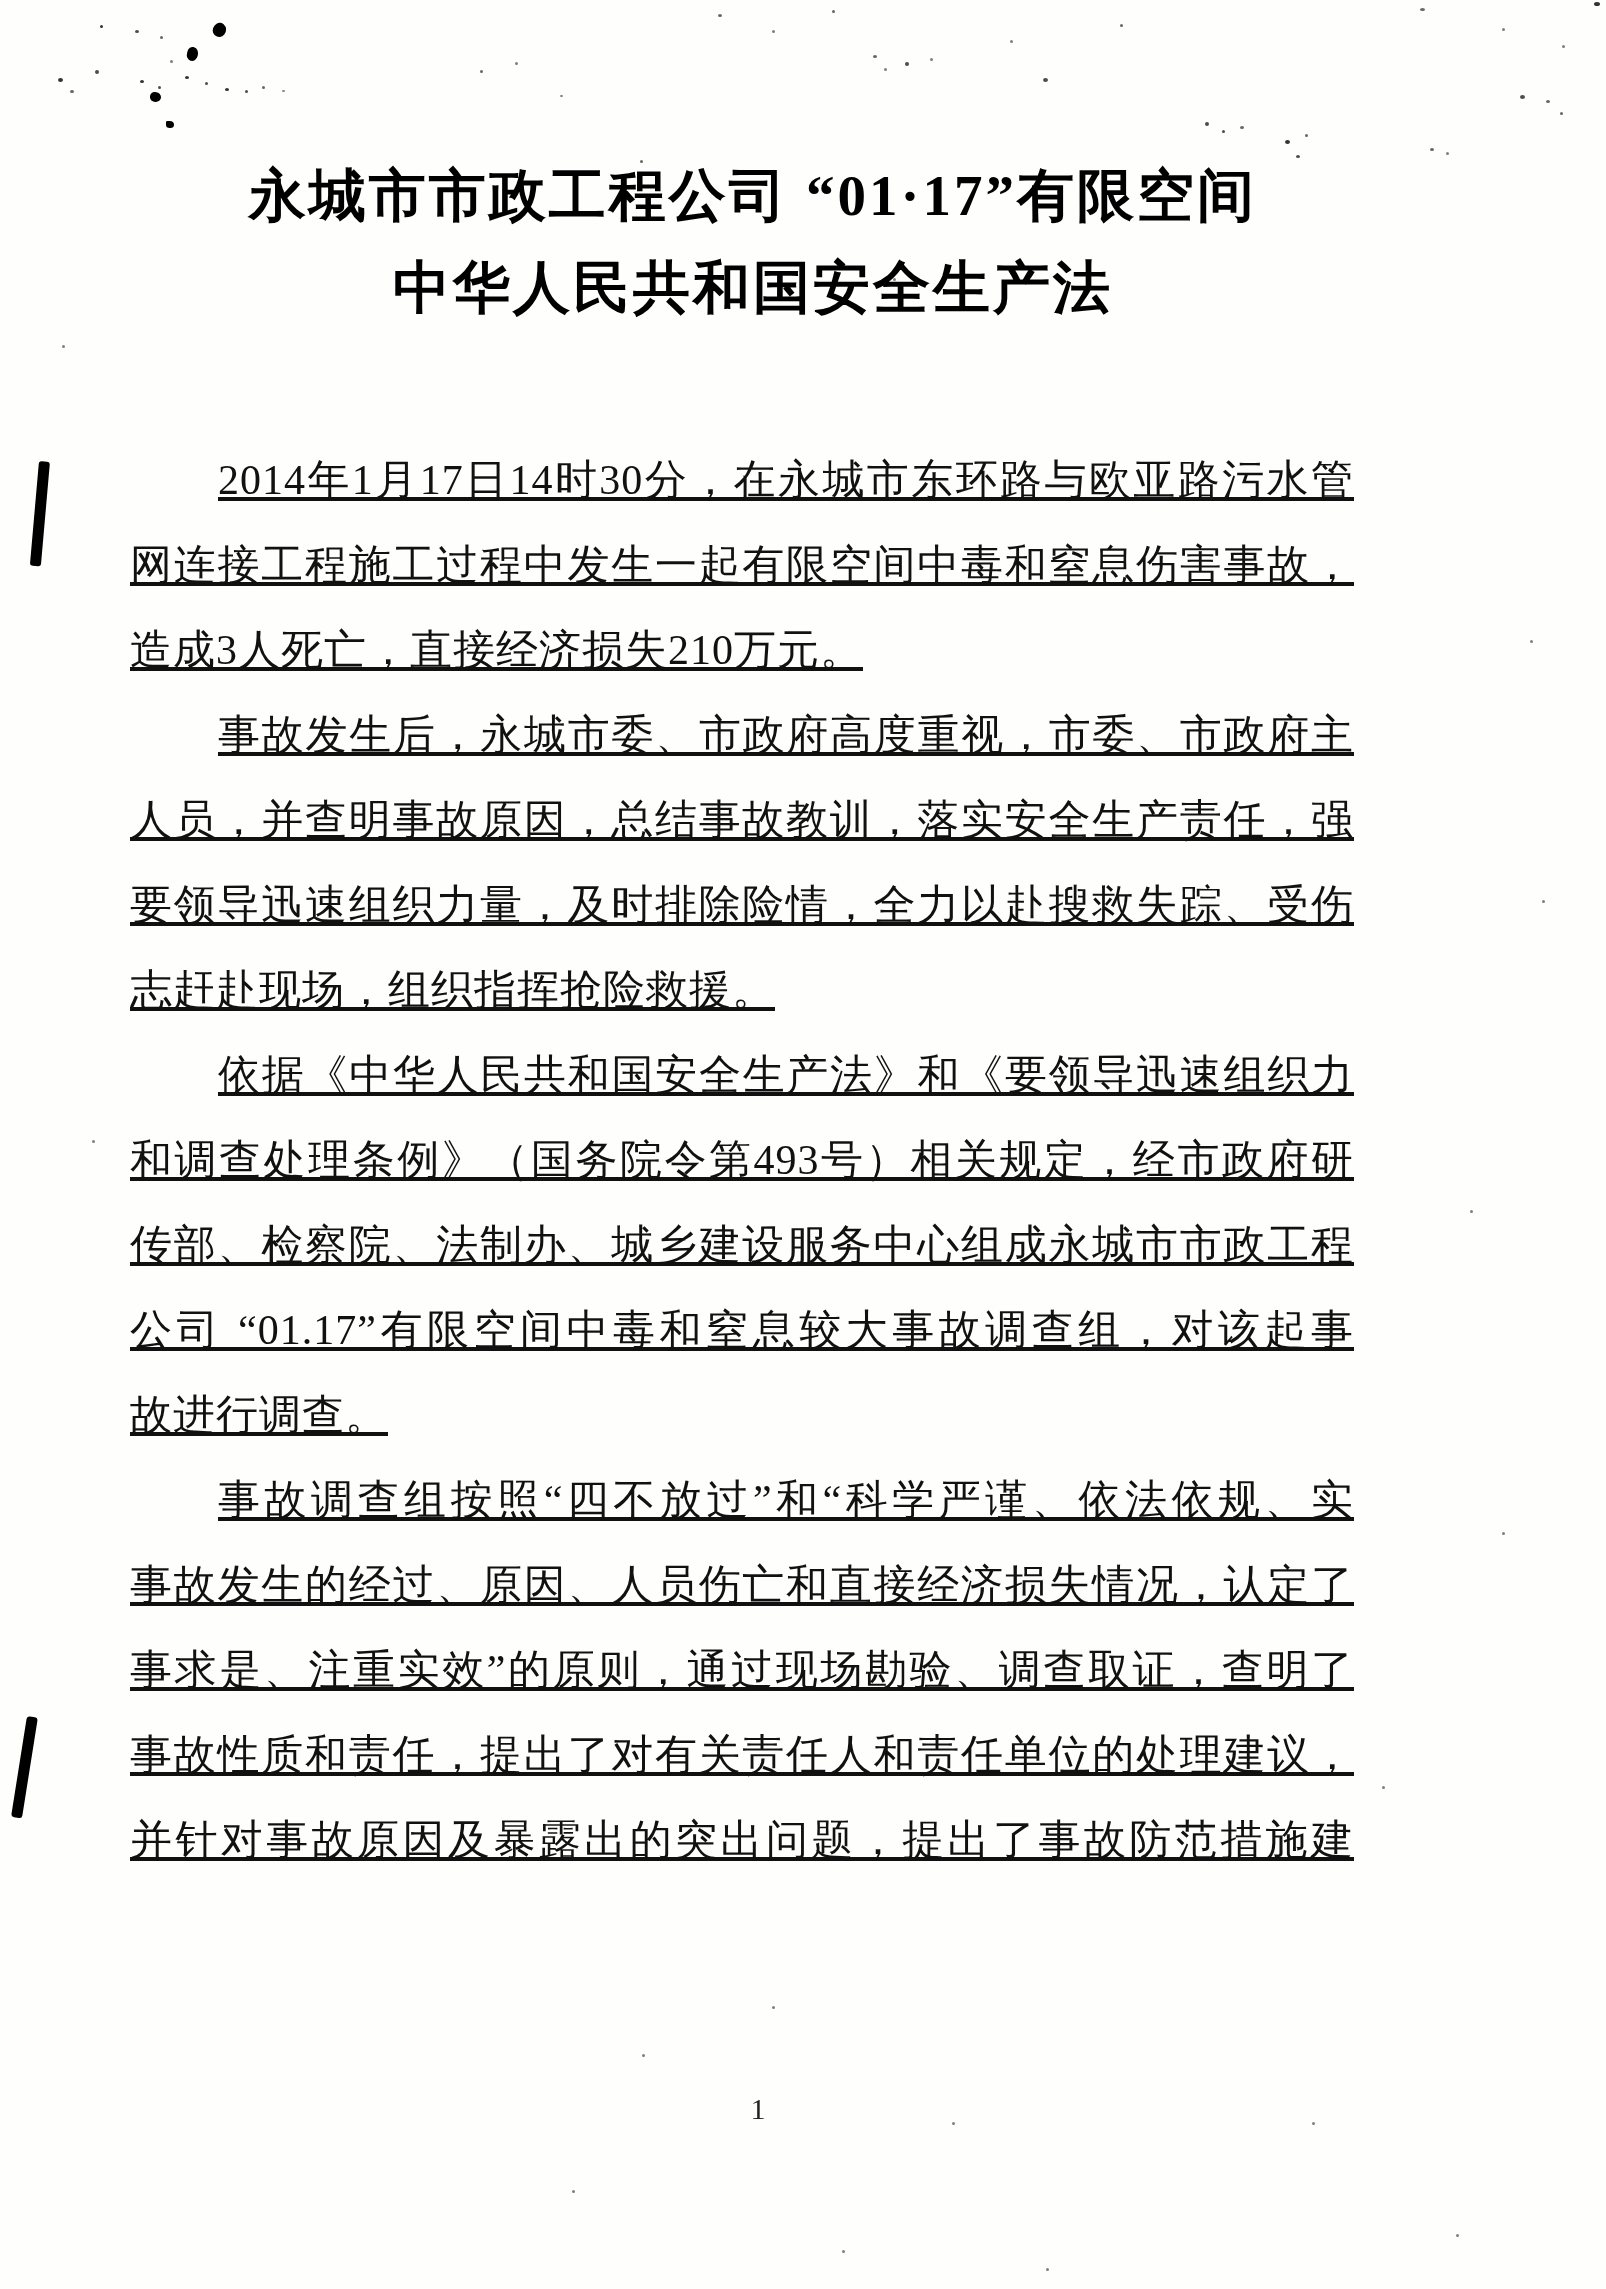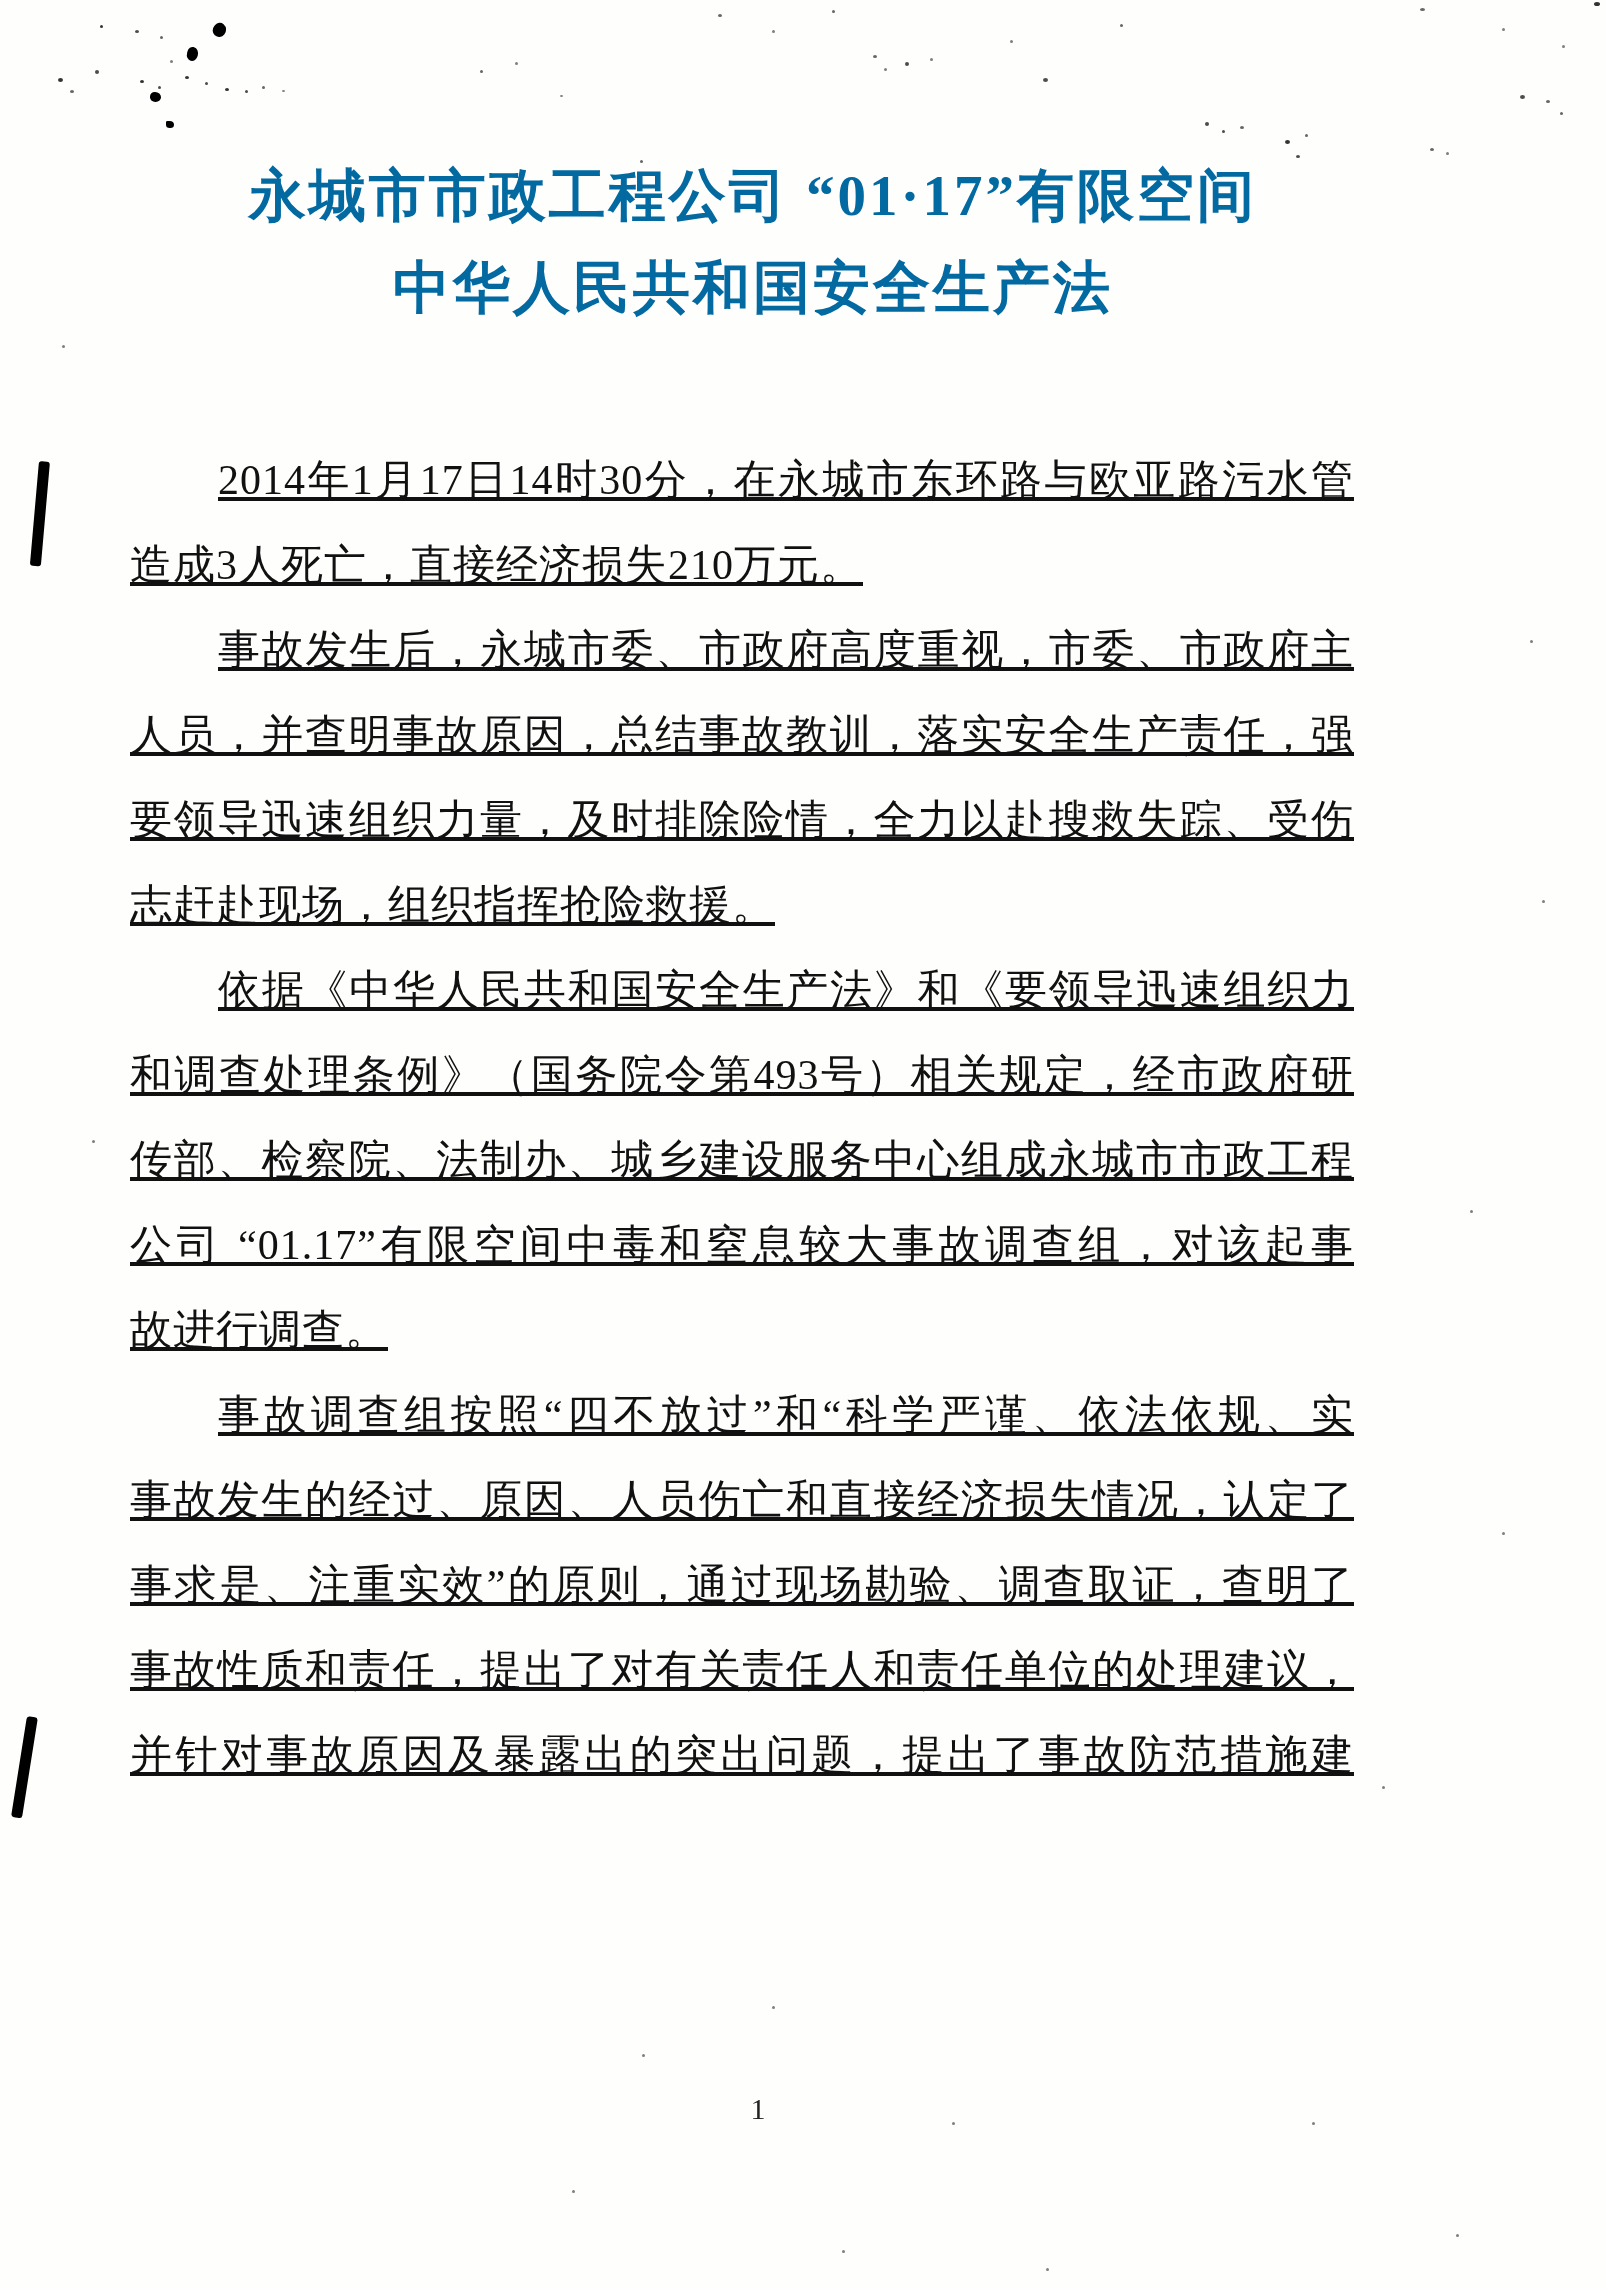--- a/index.html
+++ b/index.html
@@ -16,21 +16,21 @@
   .title-block {
     position: absolute;
     left: 103px;
     top: 150px;
     width: 1300px;
     text-align: center;
     font-weight: bold;
     font-size: 57px;
     line-height: 92px;
     letter-spacing: 3px;
-    color: #0369a1;
+    color: #000000;
   }
   .body-block {
     position: absolute;
     left: 130px;
     top: 438px;
     width: 1224px;
     font-size: 42px;
     color: #111;
   }
   .line {
@@ -83,20 +83,21 @@
   <div class="blob" style="left:150px; top:92px; width:11px; height:10px;"></div>
   <div class="blob" style="left:166px; top:121px; width:8px; height:7px; border-radius:20% 60% 50% 50%;"></div>
 
   <div class="title-block">
     <div>永城市市政工程公司 “01·17”有限空间</div>
     <div>中华人民共和国安全生产法</div>
   </div>
 
   <div class="body-block">
     <div class="line fill indent">2014年1月17日14时30分，在永城市东环路与欧亚路污水管</div>
+    <div class="line fill">网连接工程施工过程中发生一起有限空间中毒和窒息伤害事故，</div>
     <div class="line">造成3人死亡，直接经济损失210万元。</div>
     <div class="line fill indent">事故发生后，永城市委、市政府高度重视，市委、市政府主</div>
     <div class="line fill">人员，并查明事故原因，总结事故教训，落实安全生产责任，强</div>
     <div class="line fill">要领导迅速组织力量，及时排除险情，全力以赴搜救失踪、受伤</div>
     <div class="line">志赶赴现场，组织指挥抢险救援。</div>
     <div class="line fill indent">依据《中华人民共和国安全生产法》和《要领导迅速组织力量</div>
     <div class="line fill">和调查处理条例》（国务院令第493号）相关规定，经市政府研究</div>
     <div class="line fill">传部、检察院、法制办、城乡建设服务中心组成永城市市政工程</div>
     <div class="line fill">公司 “01.17”有限空间中毒和窒息较大事故调查组，对该起事</div>
     <div class="line">故进行调查。</div>

